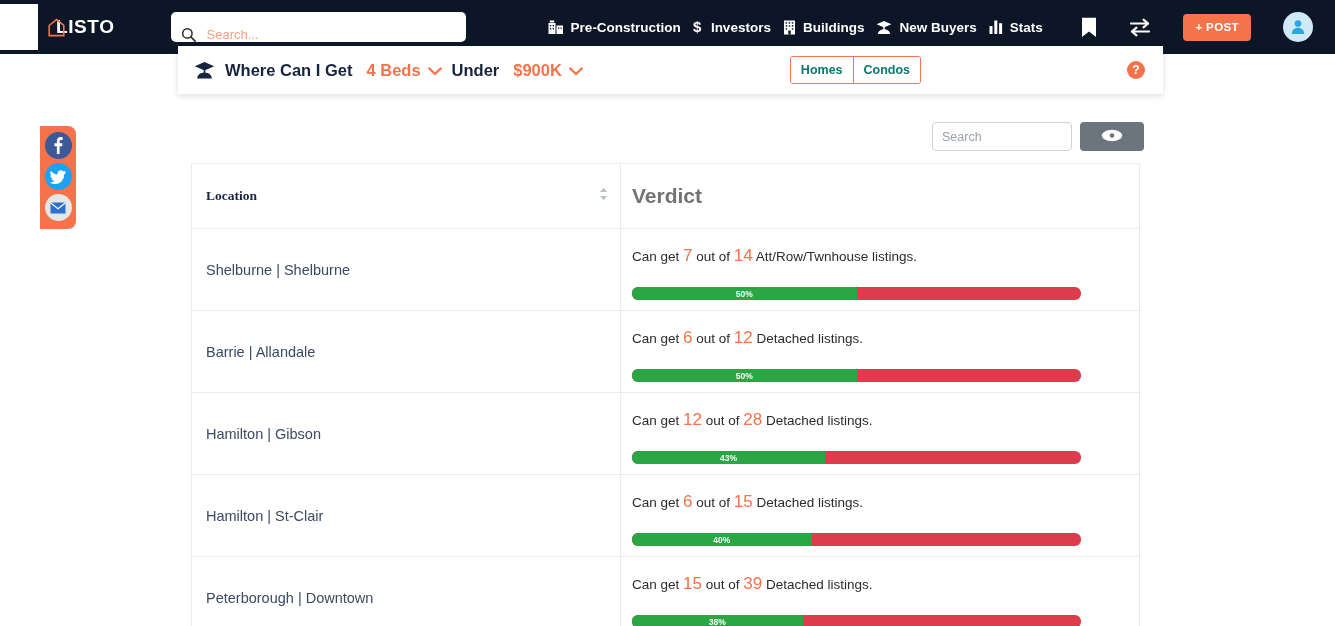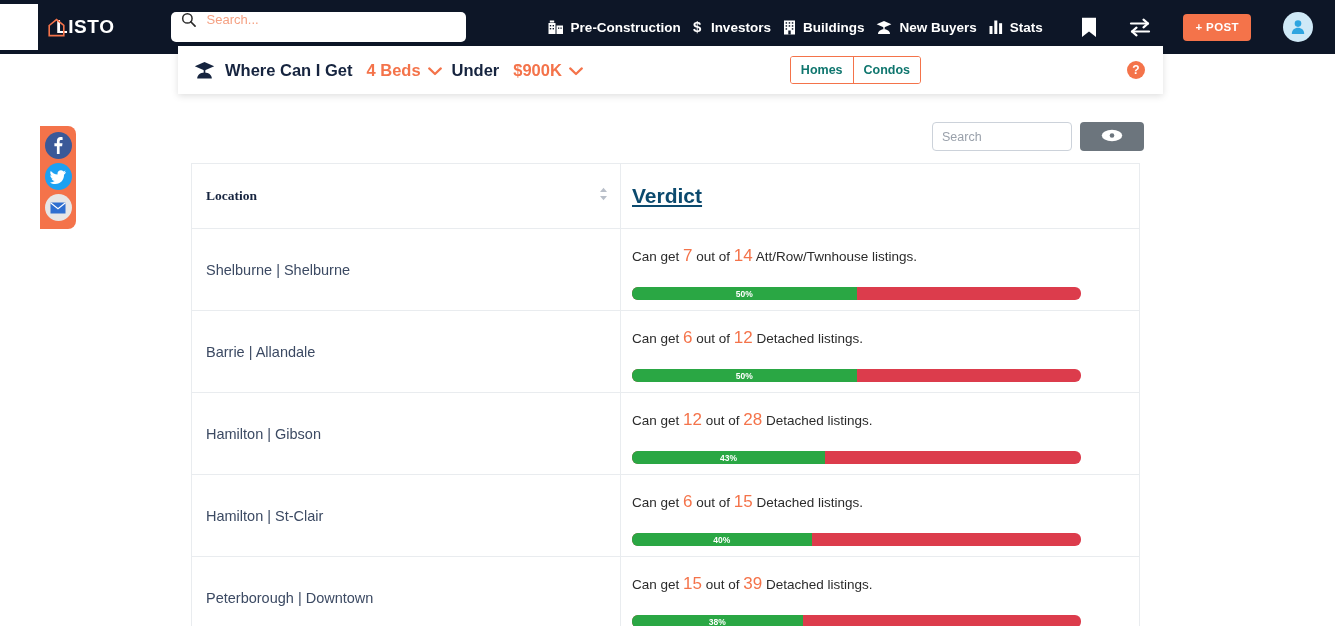--- a/index.html
+++ b/index.html
@@ -29,21 +29,21 @@
   .logo-house svg { display: block; }
   .logo-text {
     color: #ffffff; font-size: 19px; font-weight: 700;
     letter-spacing: 0.6px; margin-left: -10px;
   }
 
   .search-wrap {
     margin-left: 42px;
     width: 295px; height: 30px;
     background: #ffffff; border-radius: 5px;
-    display: flex; align-items: flex-start; padding: 0 10px;
+    display: flex; align-items: flex-end; padding: 0 10px;
   }
   .search-icon { width: 15px; height: 15px; flex: 0 0 auto; }
   .search-input {
     border: none; outline: none; flex: 1;
     font-family: "Liberation Sans", sans-serif;
     font-size: 13px; color: #333; margin-left: 11px;
     background: transparent;
   }
   .search-input::placeholder { color: #f5a183; }
 
@@ -175,21 +175,21 @@
     flex: 1; padding: 16px 14px 14px 11px;
   }
   .th-loc {
     color: #16243f; font-size: 13.5px; font-weight: 700; font-family: Liberation Serif, serif;
   }
   .sort-ico {
     position: absolute; right: 12px; top: 50%;
     transform: translateY(-50%);
   }
   .th-ver {
-    color: #0c4a6e; font-size: 21px; font-weight: 700; text-decoration: underline;
+    color: #737373; font-size: 21px; font-weight: 700;
   }
   .loc-text {
     color: #3c4a63; font-size: 14.5px; font-weight: 400;
   }
   .verdict-line {
     color: #2b2b2b; font-size: 13.5px; line-height: 1.3;
     margin-bottom: 20px;
   }
   .verdict-line .num {
     color: #f4734a; font-size: 17px; font-weight: 400;

